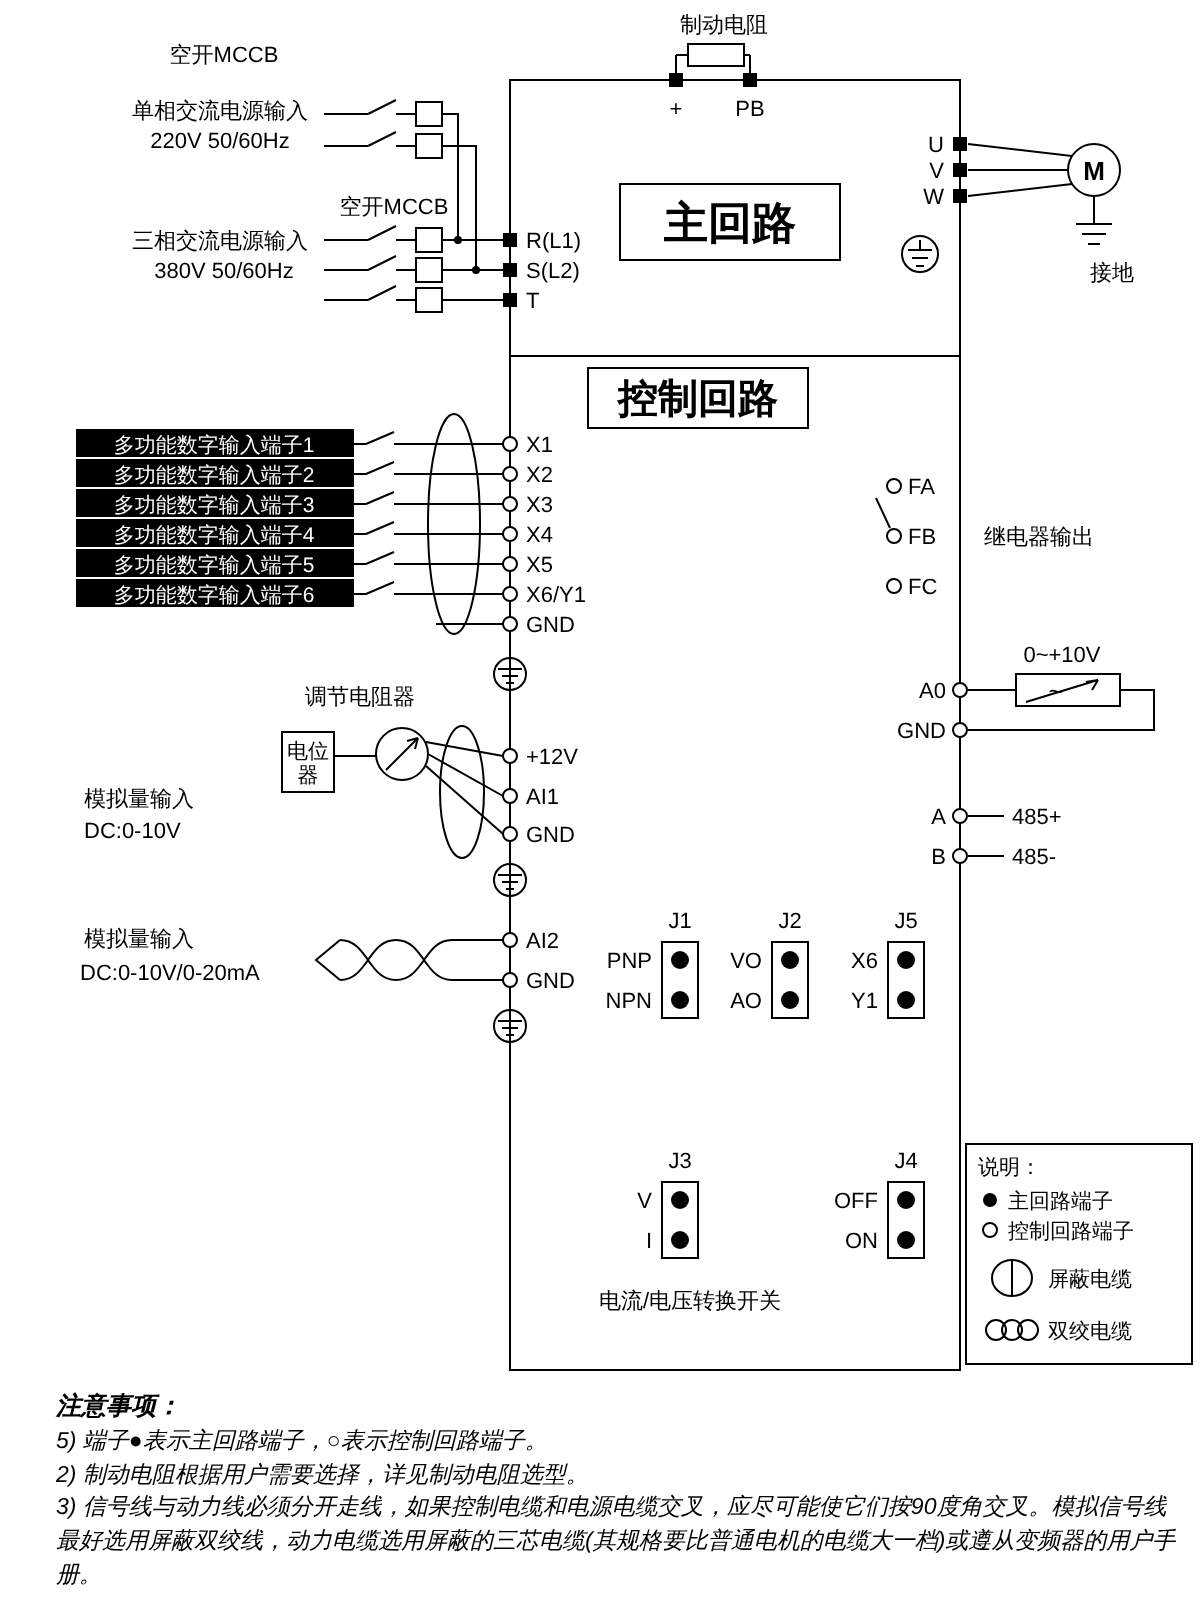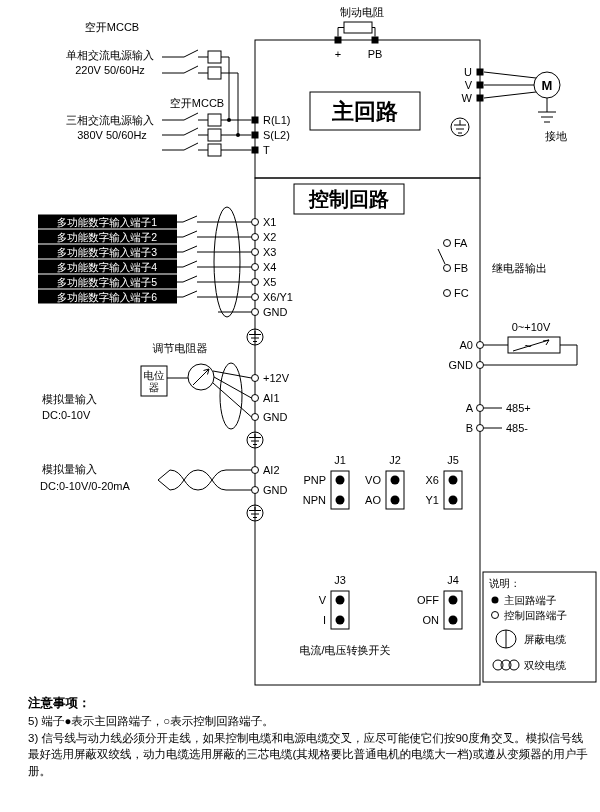--- a/index.html
+++ b/index.html
@@ -12,21 +12,21 @@
   .big2{font-size:20px;font-weight:bold;}
   .lblw{fill:#fff;font-size:10.5px;}
   .w{stroke:#000;stroke-width:1;fill:none;}
   .term-c{fill:#fff;stroke:#000;stroke-width:1;}
   .term-m{fill:#000;stroke:none;}
   .pin{fill:#000;stroke:none;}
   .blk{fill:#000;stroke:none;}
   .jct{fill:#000;stroke:none;}
   .notes{position:absolute;left:28px;top:694px;width:562px;font-size:11.5px;line-height:1.45;}
   .notes .ntitle{font-weight:bold;font-size:12.5px;margin-bottom:1px;}
-  .notes div{margin:0;}
+  .notes div{margin:0;font-style:italic;}
 </style>
 </head>
 <body>
 
 <svg width="600" height="690" viewBox="0 0 600 690">
 
   <rect x="255" y="40" width="225" height="138" class="w"></rect>
   <rect x="255" y="178" width="225" height="507" class="w"></rect>
 
   <rect x="310" y="92" width="110" height="38" class="w"></rect>
@@ -243,14 +243,15 @@
   <text x="524" y="643" class="t10">屏蔽电缆</text>
   <circle cx="498" cy="665" r="5" class="w"></circle>
   <circle cx="506" cy="665" r="5" class="w"></circle>
   <circle cx="514" cy="665" r="5" class="w"></circle>
   <text x="524" y="669" class="t10">双绞电缆</text>
 </svg>
 
 <div class="notes">
   <div class="ntitle">注意事项：</div>
   <div>5) 端子●表示主回路端子，○表示控制回路端子。</div>
+  <div>2) 制动电阻根据用户需要选择，详见制动电阻选型。</div>
   <div>3) 信号线与动力线必须分开走线，如果控制电缆和电源电缆交叉，应尽可能使它们按90度角交叉。模拟信号线最好选用屏蔽双绞线，动力电缆选用屏蔽的三芯电缆(其规格要比普通电机的电缆大一档)或遵从变频器的用户手册。</div>
 </div>
 
 </body></html>

